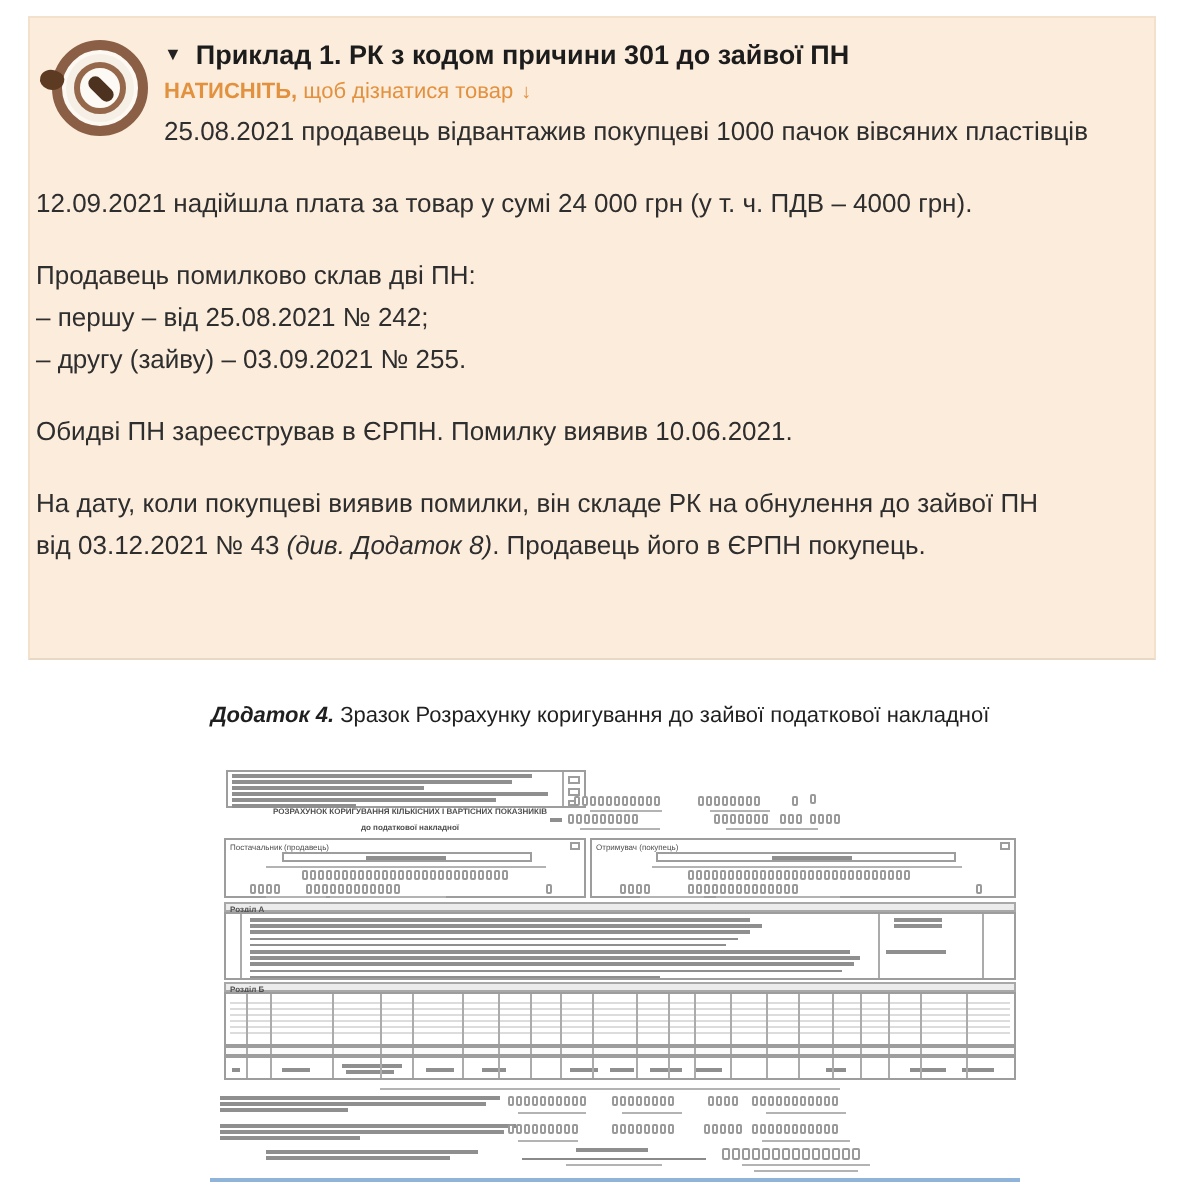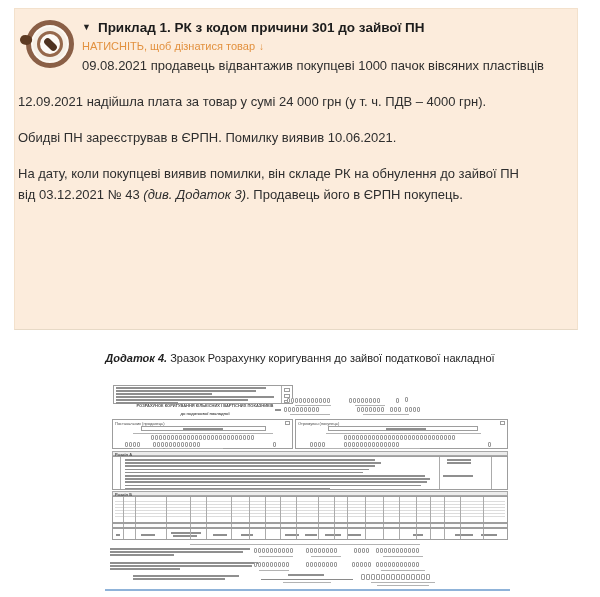--- a/index.html
+++ b/index.html
@@ -24,21 +24,21 @@
   .cup .c2{position:absolute;left:17px;top:13px;width:26px;height:26px;border-radius:50%;
            border:3px solid #95684c;background:#fdfaf6;box-sizing:border-box;}
   .cup .c3{position:absolute;left:23px;top:23px;width:15px;height:7px;background:#4e3220;
            border-radius:4px;transform:rotate(45deg);}
   .cup .c4{position:absolute;left:0px;top:17px;width:12px;height:10px;background:#5d3a22;
            border-radius:55% 45% 60% 50%;transform:rotate(18deg);}
   .head{margin-left:64px;}
   .trow{font-weight:bold;font-size:13.5px;color:#1c1c1c;line-height:20px;white-space:nowrap;}
   .tri{font-size:9px;margin-right:7px;vertical-align:2px;color:#222;}
   .hint{color:#e2913f;font-size:11px;line-height:16px;cursor:pointer;}
-  .hint .hb{font-weight:normal;}
+  .hint .hb{font-weight:bold;}
   .hint .ar{font-size:10px;margin-left:4px;}
   .ln{line-height:21px;}
   .para{margin-top:15px;}
   .it{font-style:italic;}
   
   .caption{position:absolute;left:0;top:352px;width:600px;text-align:center;
            font-size:11px;color:#1f1f1f;}
   .caption .cl1{font-weight:bold;font-style:italic;}
   
   .form{position:absolute;left:105px;top:385px;width:407px;height:207px;background:#ffffff;}
@@ -67,27 +67,32 @@
       <span class="c3"></span>
       <span class="c4"></span>
   </div>
   <div class="head">
     <div class="trow">
       <span class="tri">▼</span><span>Приклад 1. РК з кодом причини 301 до зайвої ПН</span>
     </div>
     <div class="hint">
       <span class="hb">НАТИСНІТЬ,</span><span> щоб дізнатися товар</span><span class="ar">↓</span>
     </div>
-    <div class="ln">09.08.2021 продавець відвантажив покупцеві 1000 пачок вівсяних пластівців</div>
+    <div class="ln">25.08.2021 продавець відвантажив покупцеві 1000 пачок вівсяних пластівців</div>
   </div>
   <div class="ln para">12.09.2021 надійшла плата за товар у сумі 24 000 грн (у т. ч. ПДВ – 4000 грн).</div>
+  <div class="para">
+    <div class="ln">Продавець помилково склав дві ПН:</div>
+    <div class="ln">– першу – від 25.08.2021 № 242;</div>
+    <div class="ln">– другу (зайву) – 03.09.2021 № 255.</div>
+  </div>
   <div class="ln para">Обидві ПН зареєстрував в ЄРПН. Помилку виявив 10.06.2021.</div>
   <div class="para">
     <div class="ln">На дату, коли покупцеві виявив помилки, він складе РК на обнулення до зайвої ПН</div>
-    <div class="ln"><span>від 03.12.2021 № 43 </span><span class="it">(див. Додаток 3)</span><span>. Продавець його в ЄРПН покупець.</span></div>
+    <div class="ln"><span>від 03.12.2021 № 43 </span><span class="it">(див. Додаток 8)</span><span>. Продавець його в ЄРПН покупець.</span></div>
   </div>
 </div>
 
 <div class="caption">
   <span class="cl1">Додаток 4.</span><span> Зразок Розрахунку коригування до зайвої податкової накладної</span>
 </div>
 
 <div class="form">
 
   <div class="fx bd" style="left:8px;top:0;width:180px;height:19px;">

